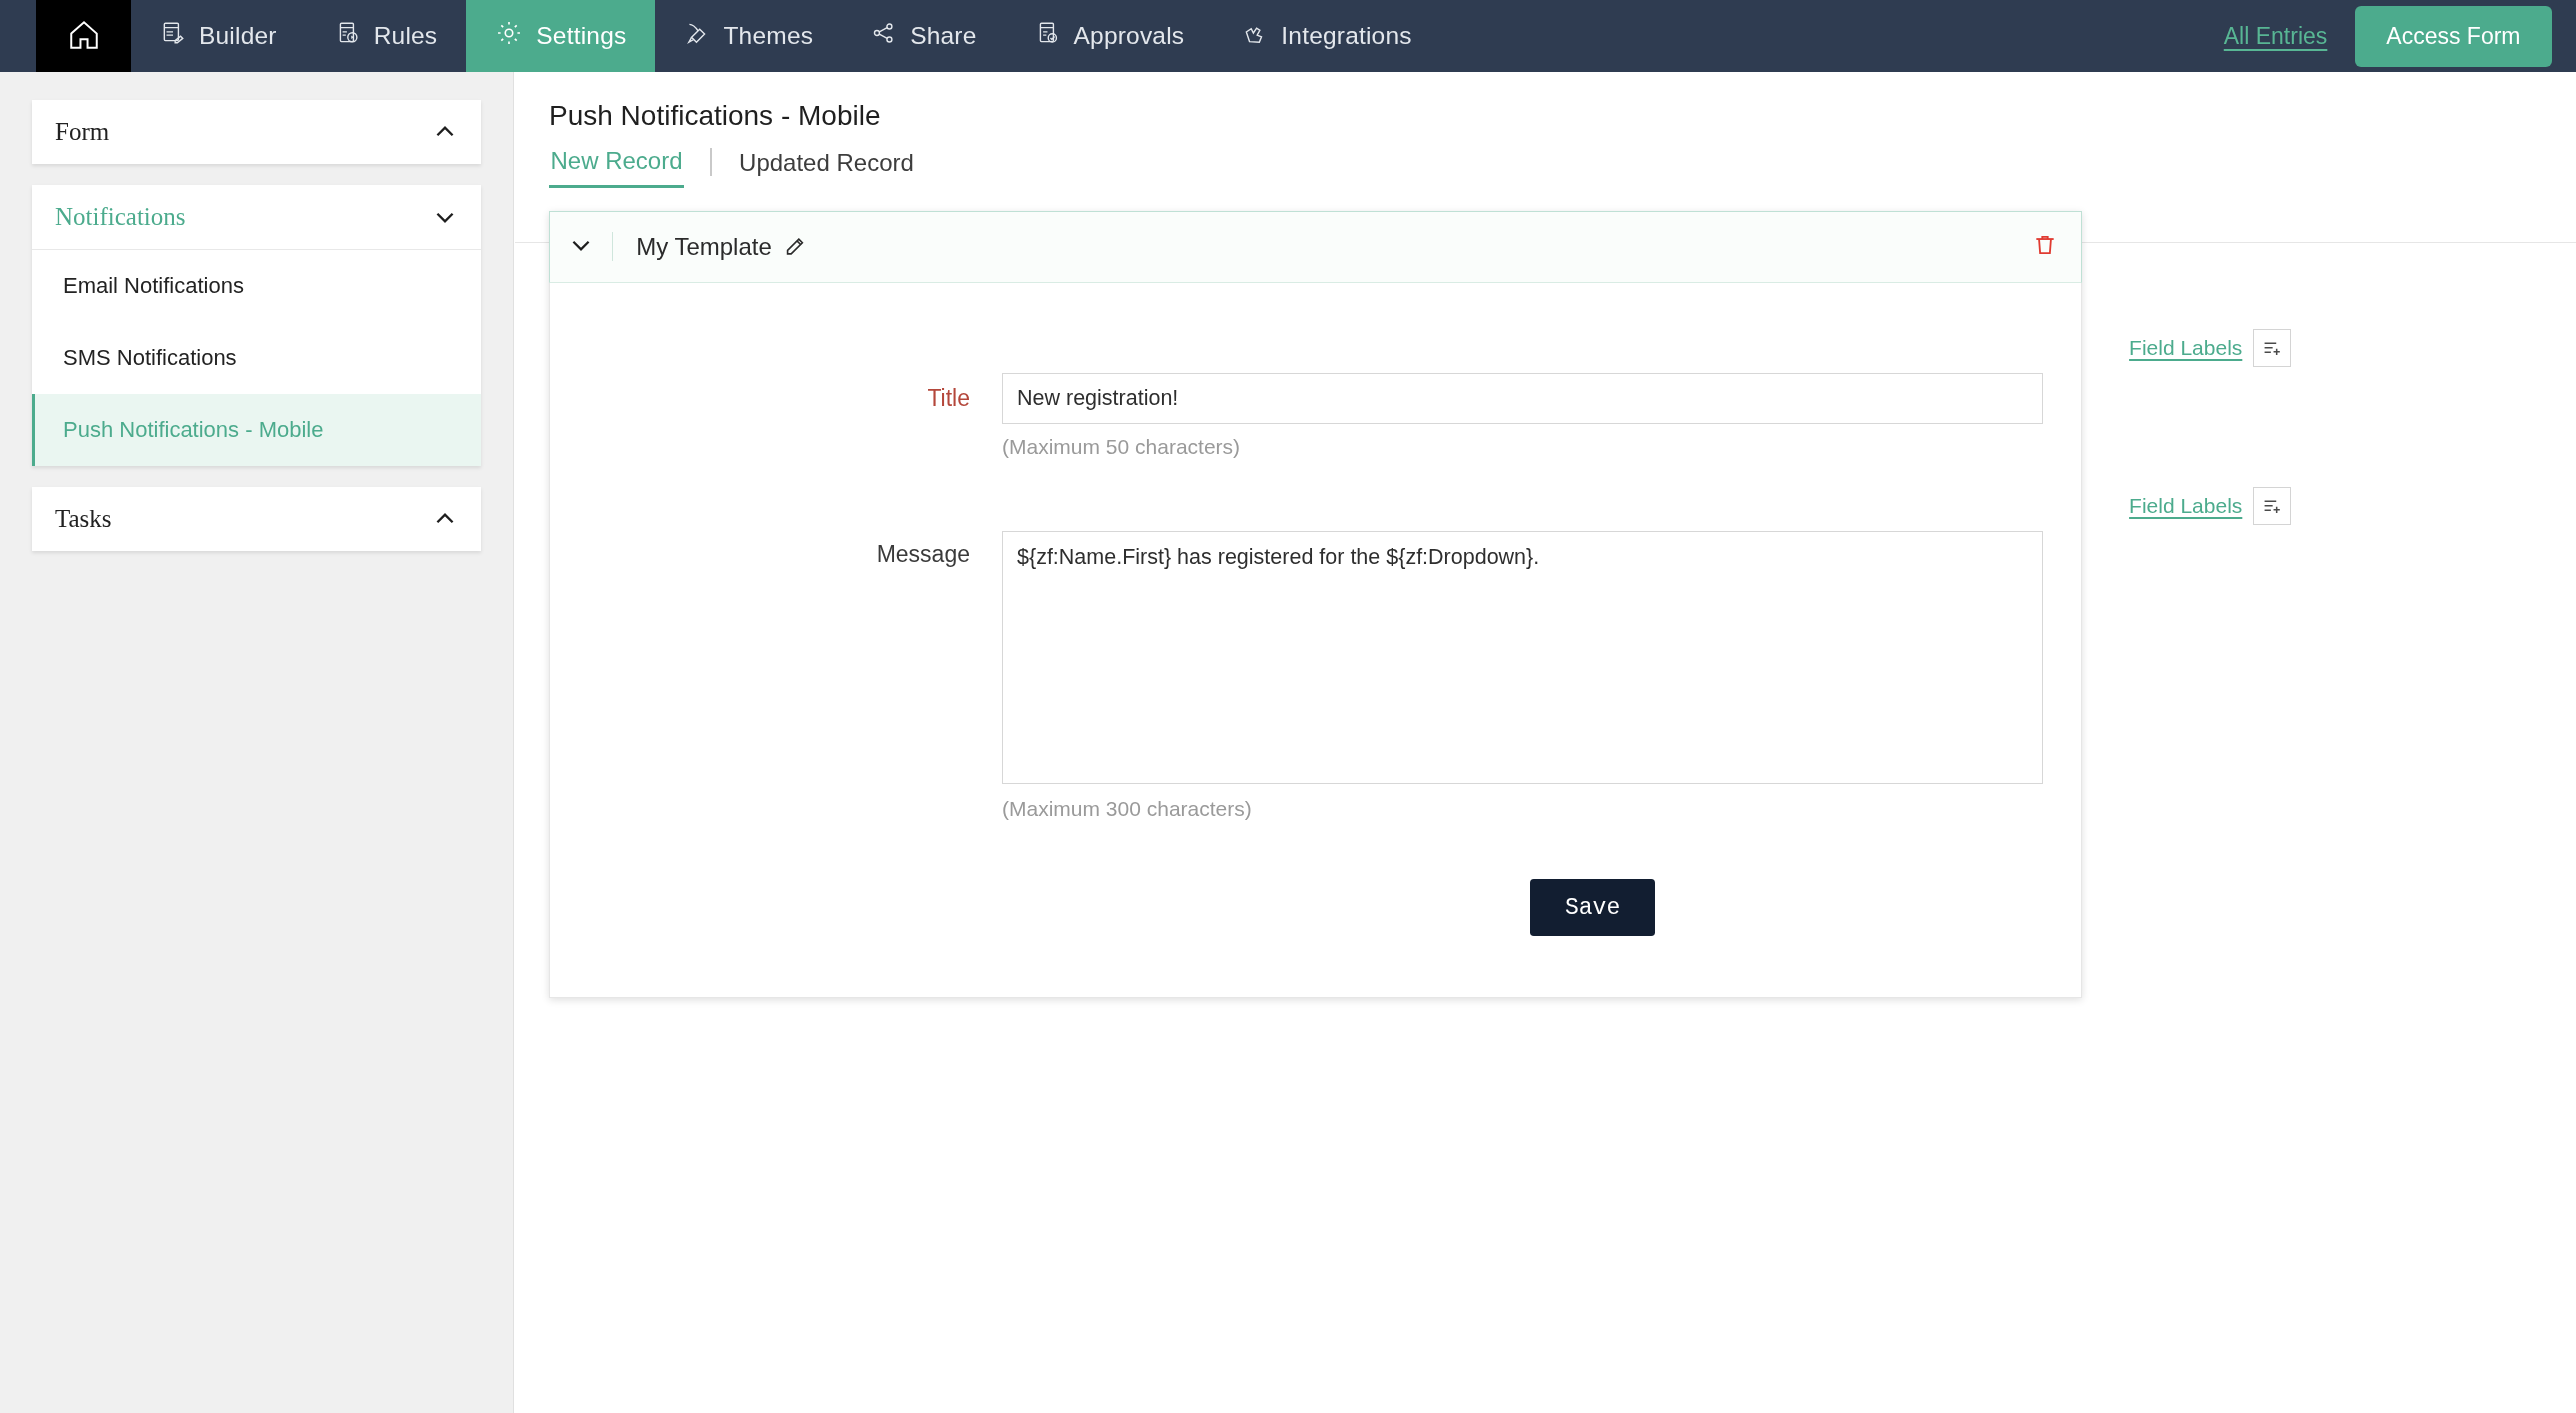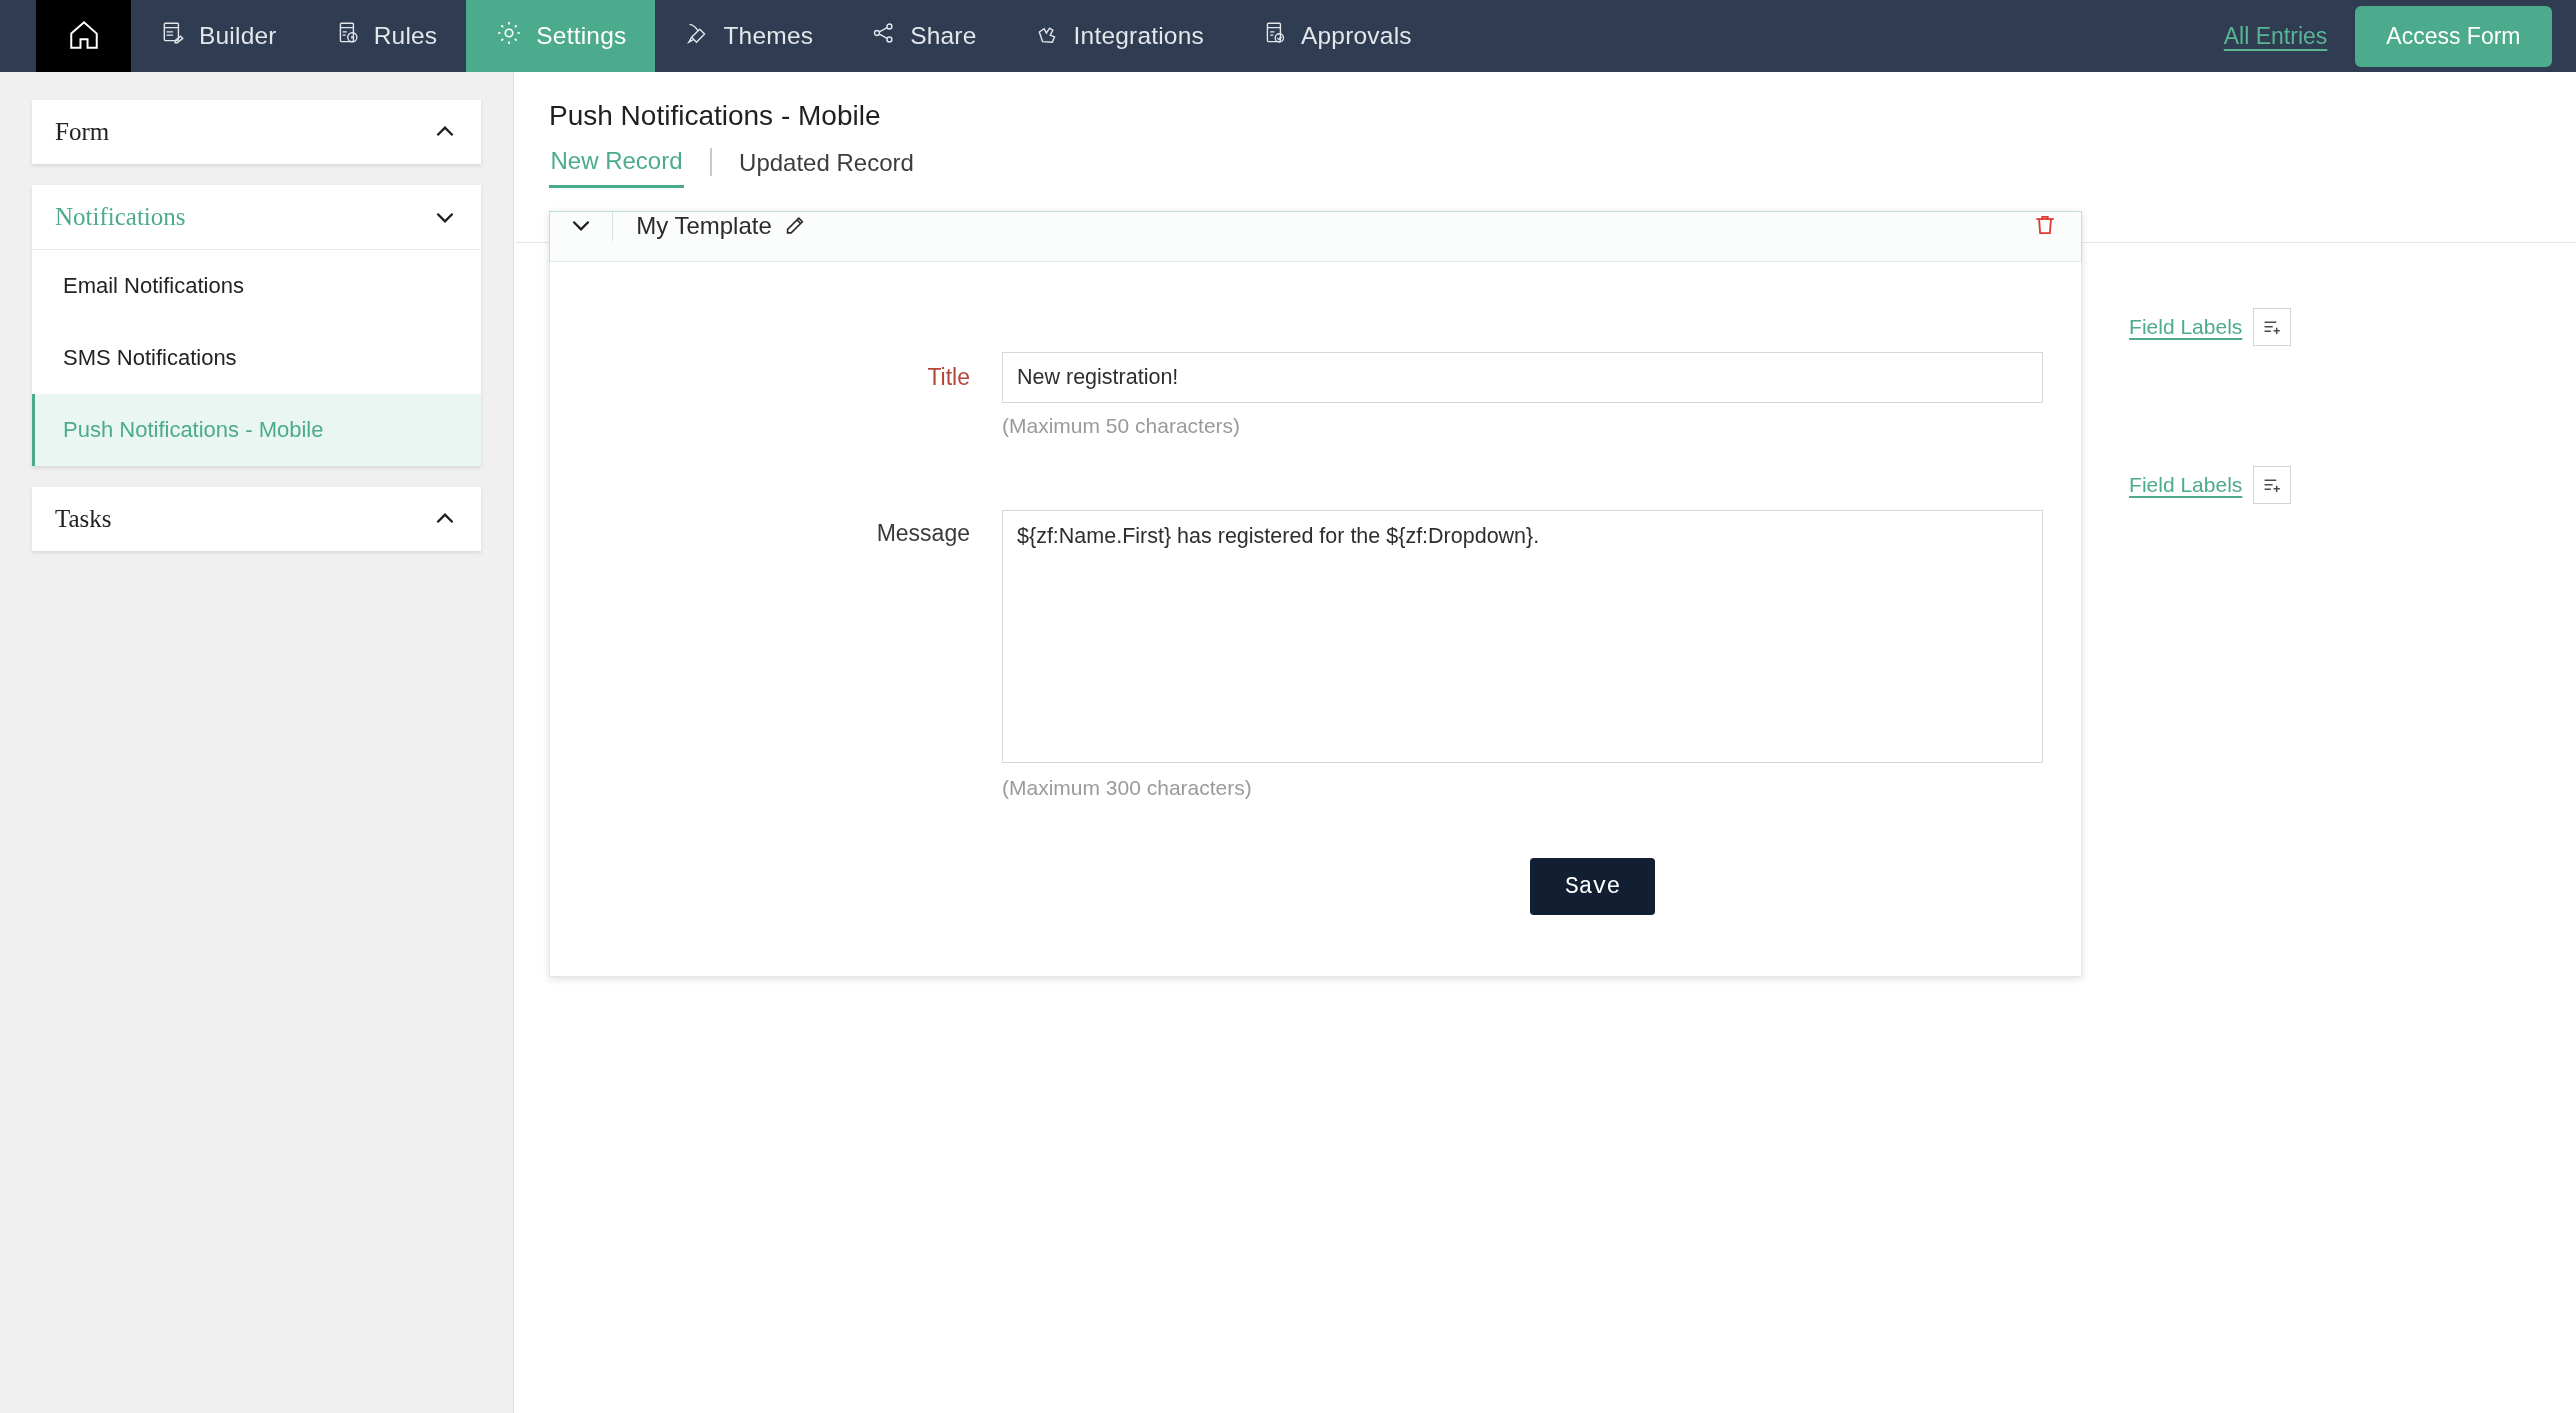--- a/index.html
+++ b/index.html
@@ -116,22 +116,22 @@
   
   .tmpl-card {
     position: relative;
     margin-top: 23px;
     width: 1533px;
     background: #ffffff;
     border: 0.8px solid #e6e6e6;
     box-shadow: 0 2.3px 7.7px rgba(0,0,0,.13);
   }
   .tmpl-head {
-    display: flex; align-items: flex-start;
-    height: 51px;
+    display: flex; align-items: center;
+    height: 72px;
     background: #fafdfb;
     border: 0.8px solid #bfe0d5;
     border-bottom: 0.8px solid #d9ecE4;
     margin: -0.8px -0.8px 0 -0.8px;
   }
   .tmpl-chev-cell {
     width: 63px; display: flex; align-items: center; justify-content: center;
     border-right: 0.8px solid #cfe6dc; cursor: pointer;
   }
   .tmpl-name-cell {
@@ -261,36 +261,36 @@
             <circle cx="17" cy="18" r="2.3"></circle>
           <path d="M7.7 10.9L14.9 7.1M7.7 13.1l7.2 3.8"></path>
         </svg>
       </span>
       <span>Share</span>
     </div>
 
     <div class="nav-item">
       <span>
         <svg width="26" height="26" viewBox="0 0 24 24" fill="none" stroke="#e3e7ec" stroke-width="1.3">
-          <path d="M7 20l-3-9 4.5-3 2 4 3-4.5 3 2-2.5 4.5 4 1.5-2 5z"></path>
-        </svg>
-      </span>
-      <span>Integrations</span>
-    </div>
-
-    <div class="nav-item">
-      <span>
-        <svg width="26" height="26" viewBox="0 0 24 24" fill="none" stroke="#e3e7ec" stroke-width="1.3">
           <rect x="5" y="3" width="12" height="17" rx="1"></rect>
             <path d="M5 7h12M7.5 11h4M7.5 14h3"></path>
           <circle cx="16" cy="16.5" r="3.8"></circle>
             <path d="M14.3 16.6l1.3 1.3 2.4-2.6"></path>
         </svg>
       </span>
       <span>Approvals</span>
+    </div>
+
+    <div class="nav-item">
+      <span>
+        <svg width="26" height="26" viewBox="0 0 24 24" fill="none" stroke="#e3e7ec" stroke-width="1.3">
+          <path d="M7 20l-3-9 4.5-3 2 4 3-4.5 3 2-2.5 4.5 4 1.5-2 5z"></path>
+        </svg>
+      </span>
+      <span>Integrations</span>
     </div>
   </div>
 
   <div class="nav-spacer"></div>
 
   <div class="nav-right">
     <span class="all-entries">All Entries</span>
     <button class="access-form">Access Form</button>
   </div>
 </div>

